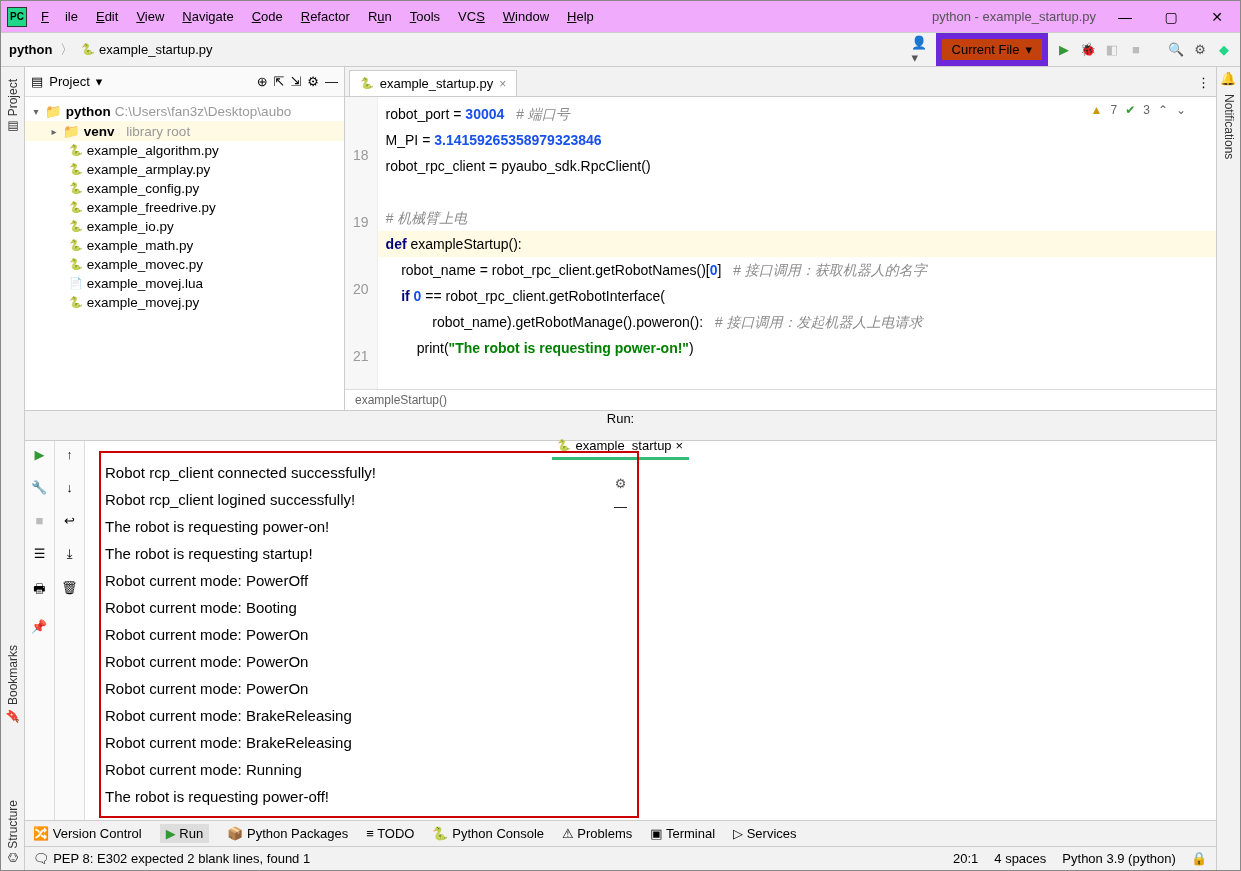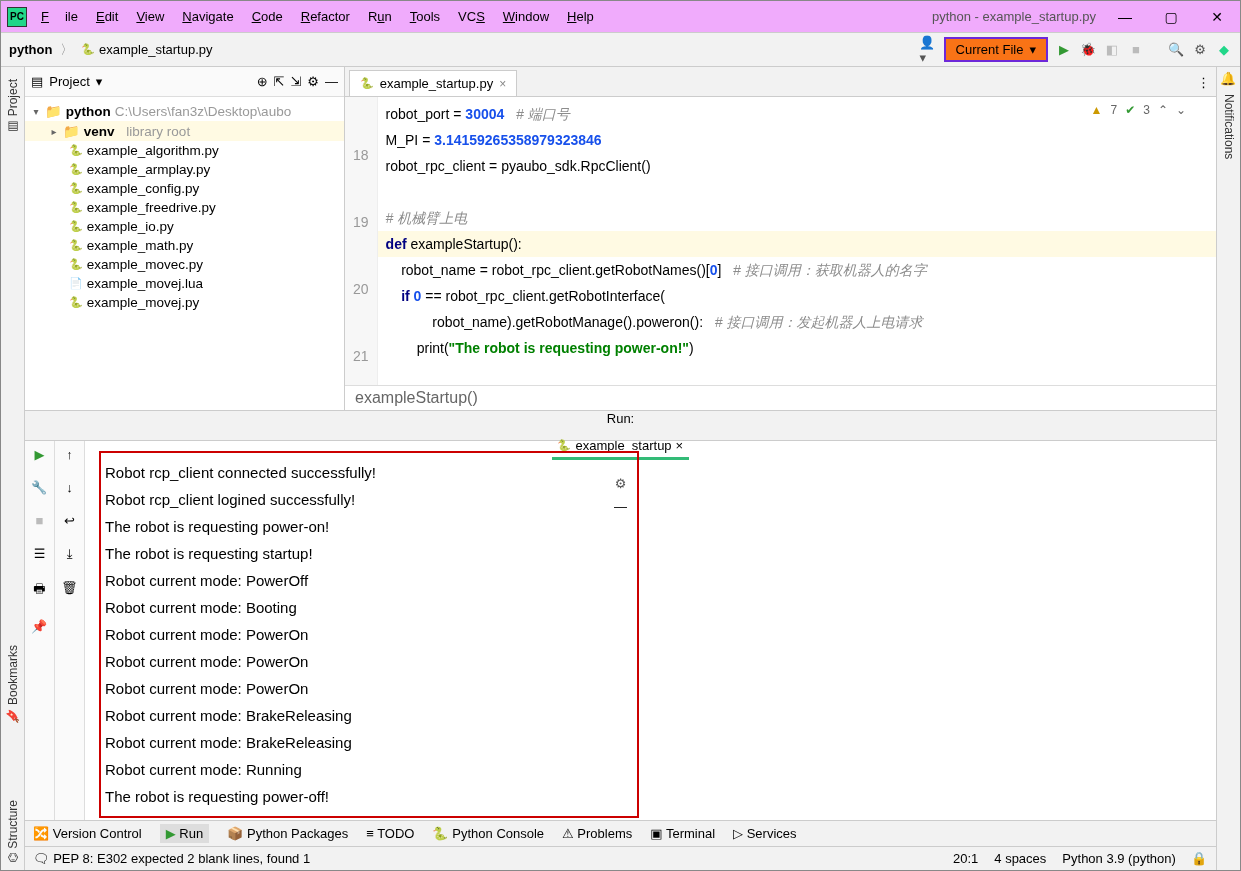--- a/index.html
+++ b/index.html
@@ -10,21 +10,21 @@
 .menubar { display: flex; gap: 2px; }
 .menubar span { padding: 4px 8px; cursor: default; }
 .menubar u { text-decoration: underline; }
 .title-right { margin-left: auto; color: #555; padding-right: 6px; }
 .winbtns { display: flex; }
 .winbtn { width: 46px; height: 30px; display: flex; align-items: center; justify-content: center; font-size: 14px; }
 .navbar { height: 34px; display: flex; align-items: center; background: #f2f2f2; border-bottom: 1px solid #ccc; padding: 0 8px; gap: 6px; }
 .bc-item { display: flex; align-items: center; gap: 4px; }
 .chev { color: #888; margin: 0 2px; }
 .nav-right { margin-left: auto; display: flex; align-items: center; gap: 8px; }
-.btn { border: 2px solid #6d28d9; background: #f97316; padding: 3px 10px; display: flex; align-items: center; gap: 6px; }
+.btn { border: 6px solid #6d28d9; background: #c2410c; padding: 3px 10px; display: flex; align-items: center; gap: 6px; }
 .icon { width: 16px; height: 16px; display: inline-flex; align-items: center; justify-content: center; }
 .main { flex: 1; display: flex; min-height: 0; }
 .leftgutter { width: 24px; background: #f2f2f2; border-right: 1px solid #ccc; display:flex; flex-direction:column; align-items:center; padding-top:4px; gap:60px;}
 .leftgutter .vtab { writing-mode: vertical-rl; transform: rotate(180deg); font-size: 12px; padding: 8px 2px; color:#333;}
 .rightgutter { width: 24px; background: #f2f2f2; border-left: 1px solid #ccc; display:flex; flex-direction:column; align-items:center; padding-top:4px;}
 .rightgutter .vtab { writing-mode: vertical-rl; font-size: 12px; padding: 8px 2px; color:#333;}
 .center { flex: 1; display: flex; flex-direction: column; min-height: 0; }
 .upper { display: flex; min-height: 0; flex: 1; }
 .projpanel { width: 320px; border-right: 1px solid #ccc; display: flex; flex-direction: column; overflow:hidden;}
 .proj-header { height: 30px; display: flex; align-items: center; gap: 6px; padding: 0 6px; border-bottom: 1px solid #ddd; background:#fafafa;}
@@ -46,21 +46,21 @@
 .gutter-nums { background: #f7f7f7; color: #999; text-align: right; padding: 4px 8px; border-right:1px solid #eee; }
 .gutter-nums div { height: 26px; line-height: 26px; margin-top: 41px; }
 .code-lines { padding: 4px 0; flex:1; overflow:hidden;}
 .code-lines div { height: 26px; line-height: 26px; white-space: pre; padding-left: 8px; }
 .hl-line { background: #fffae3; }
 .kw { color: #000080; font-weight: bold; }
 .num { color: #1750eb; font-weight: bold; }
 .str { color: #008000; font-weight: bold; }
 .cmt { color: #8c8c8c; font-style: italic; }
 .fn { color: #000; }
-.crumb { border-top: 1px solid #ddd; padding: 3px 10px; color: #666; font-size:16px;}
+.crumb { border-top: 1px solid #ddd; padding: 3px 10px; color: #666; font-size:12px;}
 .top-indicator { position:absolute; top:6px; right:30px; font-size:12px; color:#666; display:flex; gap:8px; align-items:center;}
 .warn { color:#c90;}
 .chk { color:#393;}
 .runpanel { border-top: 1px solid #ccc; display: flex; flex-direction: column; height: 410px; }
 .run-header { height: 30px; background: #f2f2f2; border-bottom: 1px solid #ccc; display:flex; align-items:center; padding:0 8px; gap:8px;flex-direction:column;}
 .run-header .tabrun { border-bottom: 3px solid #3b7; padding: 4px 6px; display:flex; align-items:center; gap:4px;}
 .run-body { flex:1; display:flex; }
 .run-toolbar { width:30px; border-right:1px solid #ddd; display:flex; flex-direction:column; align-items:center; padding-top:6px; gap:18px; background:#fafafa;}
 .run-toolbar2 { width:30px; border-right:1px solid #ddd; display:flex; flex-direction:column; align-items:center; padding-top:6px; gap:18px; background:#fafafa;}
 .console { flex:1; padding:10px 14px; }

